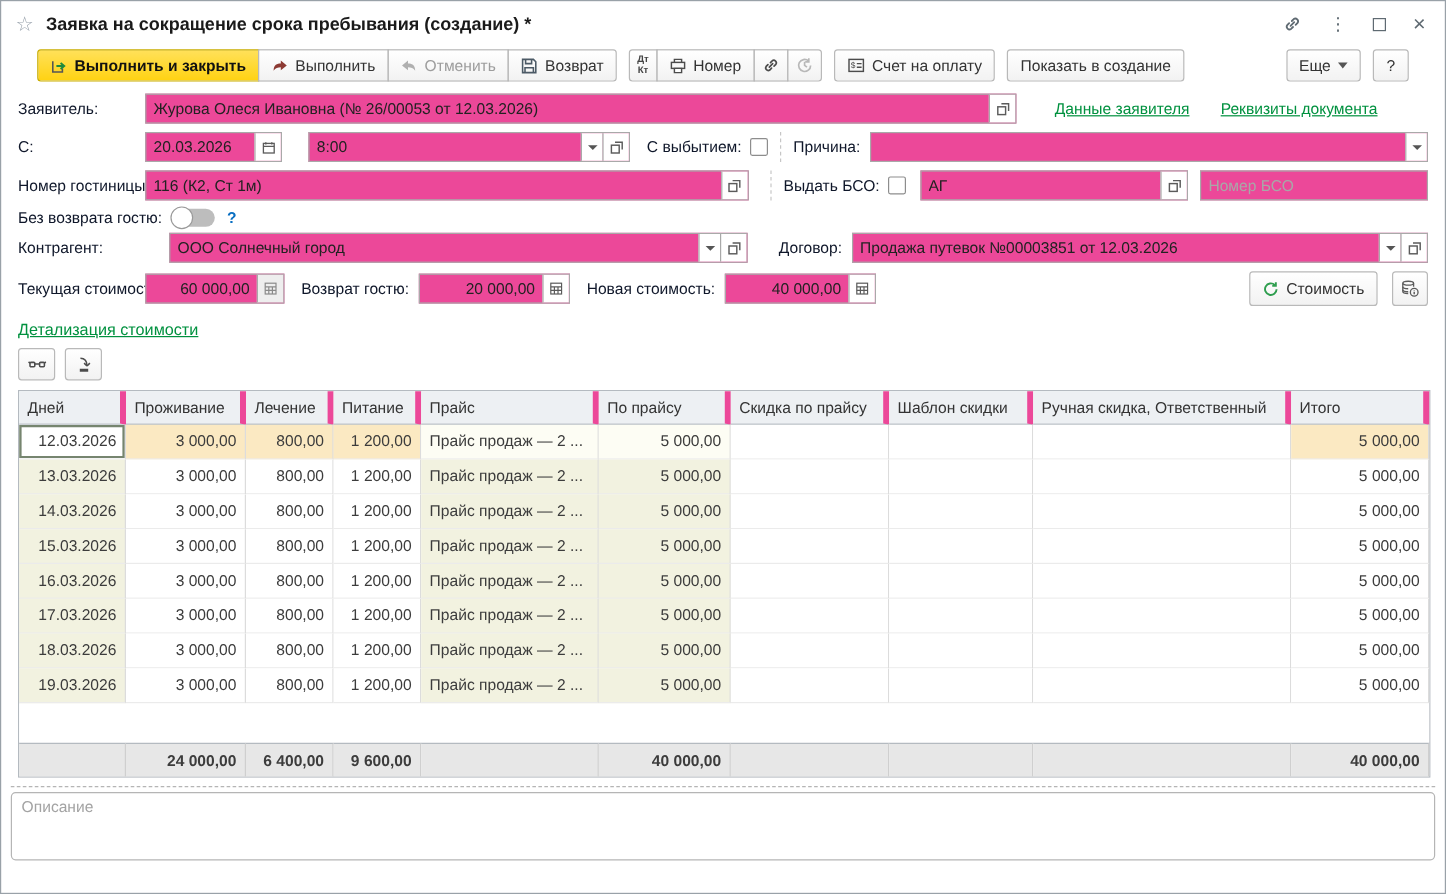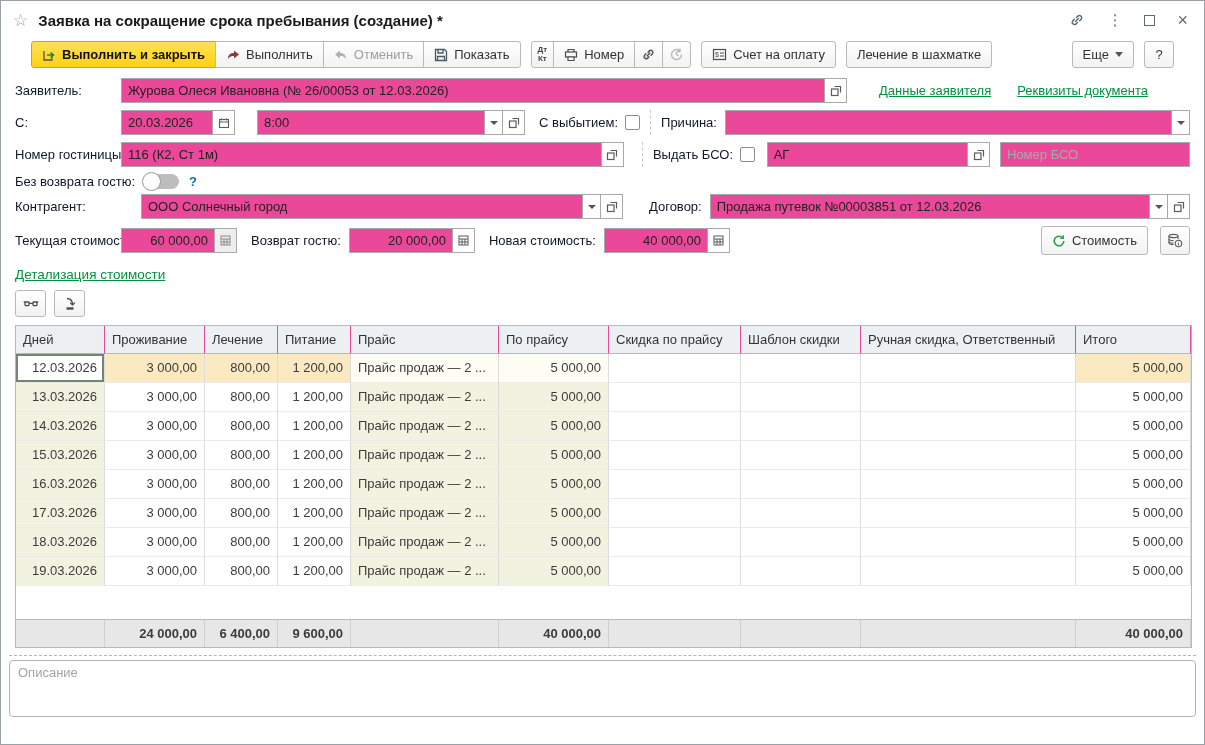--- a/index.html
+++ b/index.html
@@ -55,21 +55,21 @@
   .refresh-ic { color:#2f9e4f; }
 
   .dlink-row { padding:6px 14px 4px; }
   .mini-toolbar { display:flex; gap:8px; padding:4px 14px 8px; }
   .mini-btn { width:31px; height:27px; border:1px solid #b9b9b9; border-radius:3px; background:linear-gradient(#fff,#f2f2f2); display:flex; align-items:center; justify-content:center; cursor:pointer; color:#4c4c4c; }
 
   
   .tbl { margin:0 14px; width:1177px; border:1px solid #b4bac0; }
   .grid-row { display:grid; grid-template-columns:89px 100px 73px 73px 148px 110px 132px 120px 215px 1fr; }
   .cell { padding:0 7px; height:29px; line-height:28px; border-right:1px solid #dcdcdc; overflow:hidden; white-space:nowrap; }
-  .thead .cell { background:#edf0f3; border-right:1px solid #ec4899; border-bottom:1px solid #b4bac0; height:28px; line-height:27px; color:#333; }
+  .thead .cell { background:#edf0f3; border-right:5px solid #ec4899; border-bottom:1px solid #b4bac0; height:28px; line-height:27px; color:#333; }
   .tbody .cell { border-bottom:1px solid #ebebeb; background:#fff; }
   .num { text-align:right; }
   .tbody .c-date, .tbody .c-price, .tbody .c-byprice { background:#f2f2e0; }
   .trow.current .c-date { background:#fff; box-shadow:inset 0 0 0 2px #76856f; }
   .trow.current .c-stay, .trow.current .c-treat, .trow.current .c-meals, .trow.current .c-total { background:#fbe9c2; }
   .trow.current .c-price, .trow.current .c-byprice { background:#fdfdf4; }
   .tspacer { height:33px; background:#fff; }
   .tfoot .cell { background:#e7e7e7; font-weight:bold; border-top:1px solid #b4bac0; border-right:1px solid #cfcfcf; height:28px; line-height:27px; }
 
   .splitter { border-top:1px dashed #b5b5b5; margin:7px 8px 0; }
@@ -131,21 +131,21 @@
         <span>Отменить</span>
       </button>
       <button class="btn">
         <span>
           <svg width="14" height="14" viewBox="0 0 14 14" fill="none" stroke="#4c5a66" stroke-width="1.3">
               <path d="M1.5 1.5 h9 l2 2 v9 h-11 z"></path>
               <path d="M4 1.5 v3.5 h5 v-3.5"></path>
               <path d="M3.5 12.5 v-4 h7 v4"></path>
             </svg>
         </span>
-        <span>Показать</span>
+        <span>Возврат</span>
       </button>
     </div>
 
     <div class="group">
       <button class="btn iconbtn">
         <span class="dtkt">
             <span>Дт</span>
             <span>Кт</span>
           </span>
       </button>
@@ -183,21 +183,21 @@
       <span>
         <svg width="15" height="13" viewBox="0 0 15 13" fill="none" stroke="#4c4c4c" stroke-width="1.2">
             <rect x="1.5" y="1.5" width="12" height="10"></rect>
             <text x="3" y="9" font-size="7" stroke="none" fill="#4c4c4c">$</text>
             <path d="M8 5 h4 M8 8 h4"></path>
           </svg>
       </span>
       <span>Счет на оплату</span>
     </button>
     <button class="btn">
-      <span>Лечение в шахматке</span>
+      <span>Показать в создание</span>
     </button>
 
     <span class="spacer"></span>
     <button class="btn">
       <span>Еще</span>
       <span class="caret"></span>
     </button>
     <button class="btn iconbtn" style="width:30px; justify-content:center;">
       <span>?</span>
     </button>

